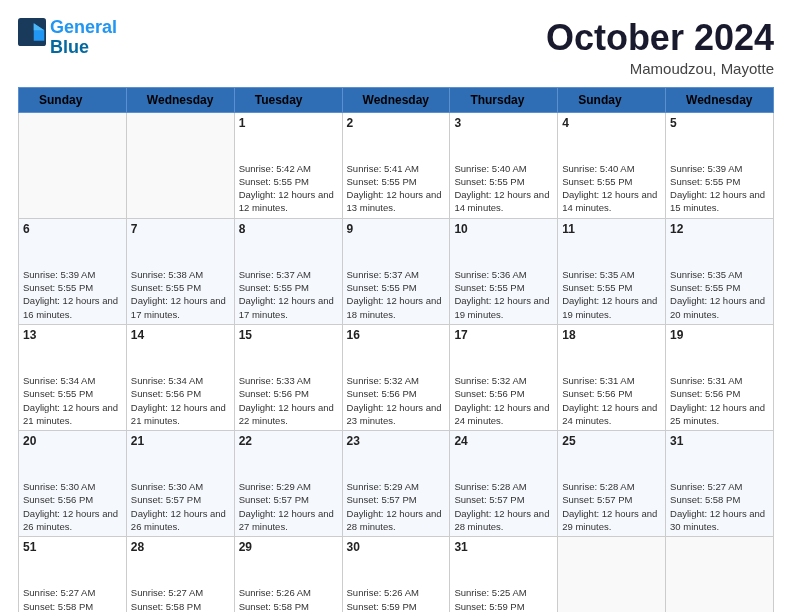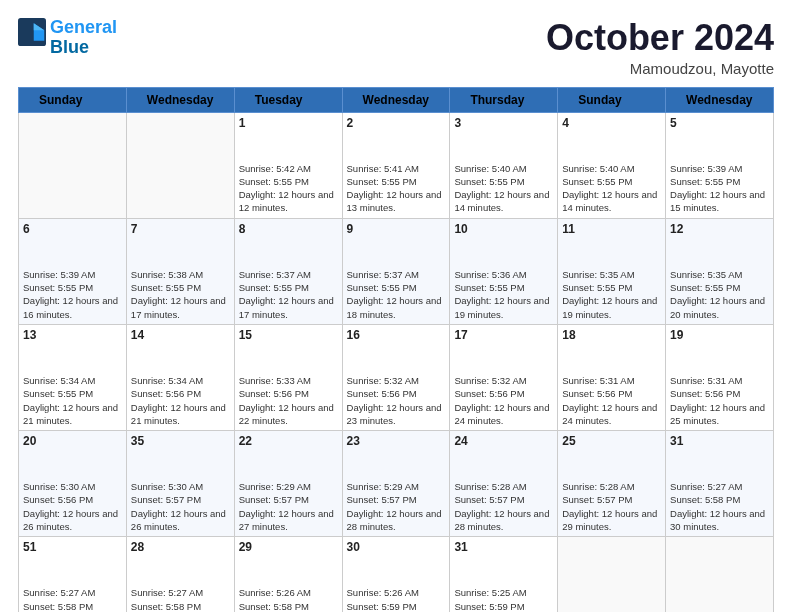--- a/index.html
+++ b/index.html
@@ -216,21 +216,21 @@
             <span class="day-num">19</span>
             <div class="day-info">Sunrise: 5:31 AM<br>Sunset: 5:56 PM<br>Daylight: 12 hours and 25 minutes.</div>
           </td>
         </tr>
         <tr>
           <td>
             <span class="day-num">20</span>
             <div class="day-info">Sunrise: 5:30 AM<br>Sunset: 5:56 PM<br>Daylight: 12 hours and 26 minutes.</div>
           </td>
           <td>
-            <span class="day-num">35</span>
+            <span class="day-num">21</span>
             <div class="day-info">Sunrise: 5:30 AM<br>Sunset: 5:57 PM<br>Daylight: 12 hours and 26 minutes.</div>
           </td>
           <td>
             <span class="day-num">22</span>
             <div class="day-info">Sunrise: 5:29 AM<br>Sunset: 5:57 PM<br>Daylight: 12 hours and 27 minutes.</div>
           </td>
           <td>
             <span class="day-num">23</span>
             <div class="day-info">Sunrise: 5:29 AM<br>Sunset: 5:57 PM<br>Daylight: 12 hours and 28 minutes.</div>
           </td>

